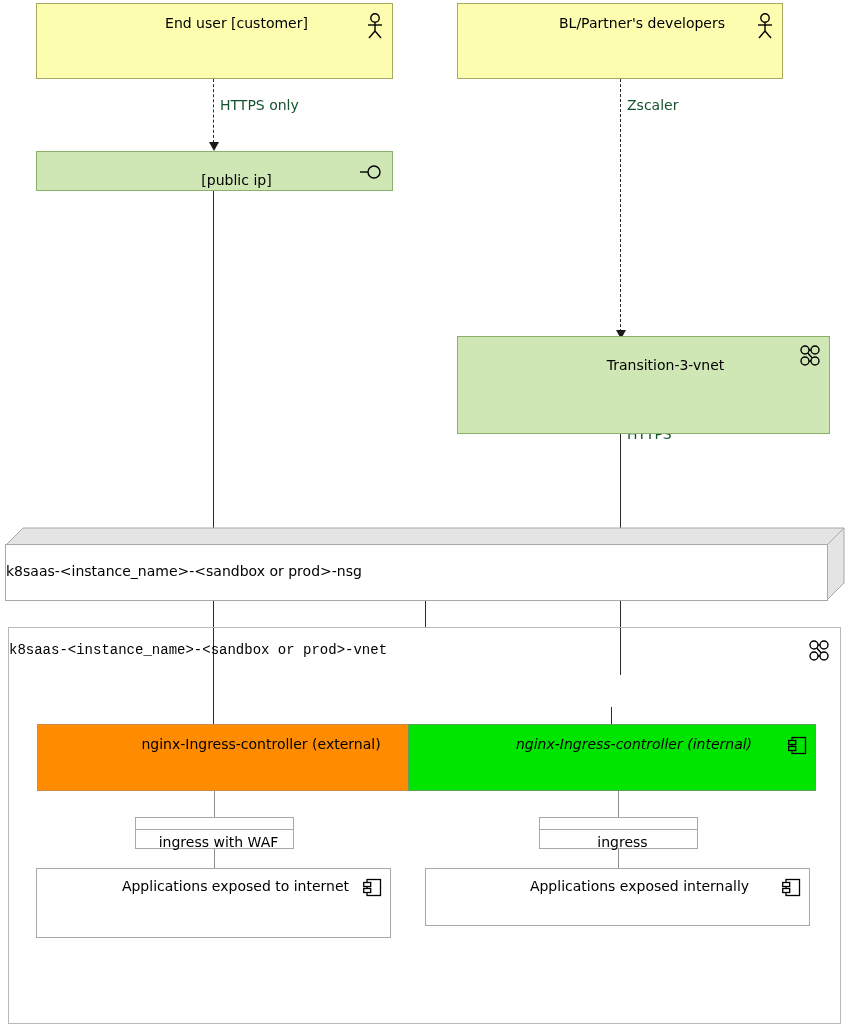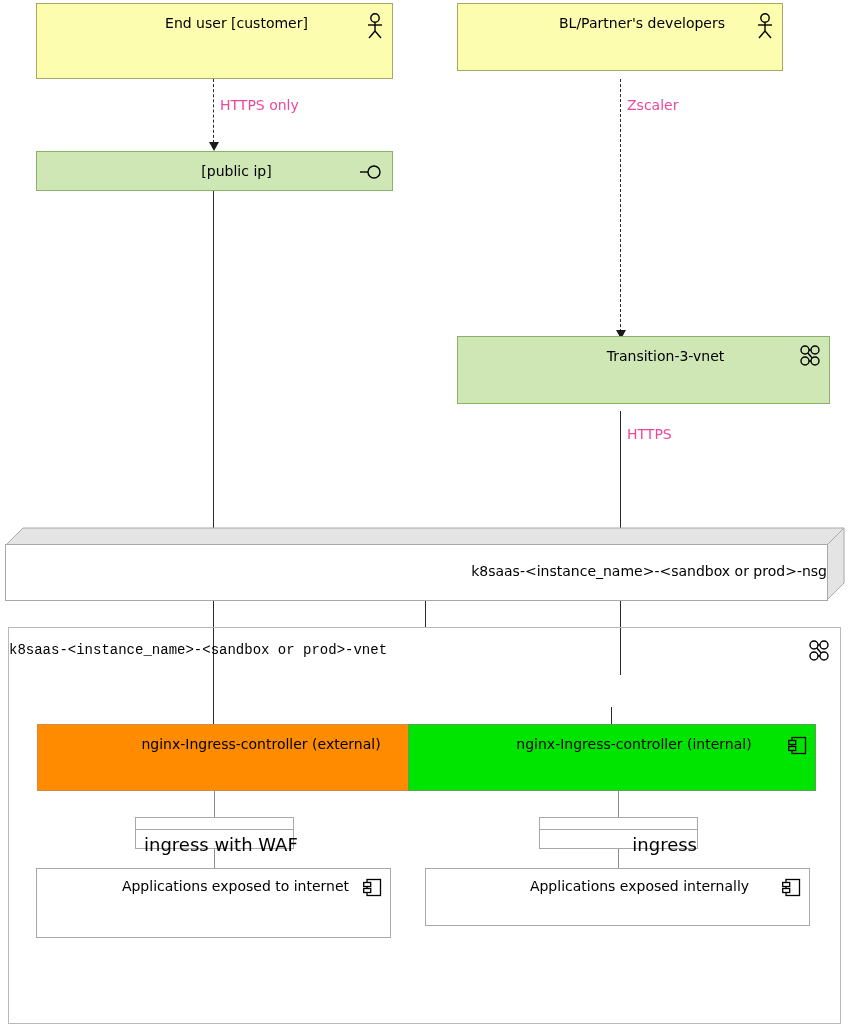--- a/index.html
+++ b/index.html
@@ -44,40 +44,41 @@
     background: #fdfdb0;
     border: 1px solid #a8a861;
   }
   .actorbox .title { top: 11px; }
 
   
   .greenbox {
     background: #cfe6b5;
     border: 1px solid #8ab06a;
   }
-  .greenbox .title { top: 11px; text-align: center; }
+  .greenbox .title { top: 20px; text-align: center; }
 
   
   .whitebox {
     background: #ffffff;
     border: 1px solid #a8a8a8;
   }
   .whitebox .title { top: 9px; }
 
   
   .orangebox {
     background: #ff8c00;
     border: 1px solid #d08a4a;
   }
   .orangebox .title { top: 11px; }
 
   
   .limebox {
     background: #00e500;
     border: 1px solid #5aa05a;
+    font-style: italic;
   }
   .limebox .title { top: 11px; }
 
   
   .container-frame {
     position: absolute;
     box-sizing: border-box;
     border: 1px solid #b8b8b8;
     background: transparent;
   }
@@ -102,21 +103,21 @@
     right: 17px;
     bottom: 0;
     background: #ffffff;
     border: 1px solid #a8a8a8;
     box-sizing: border-box;
   }
   .node3d .front .title {
     position: absolute;
     left: 0; right: 0;
     top: 18px;
-    text-align: right;
+    text-align: left;
     font-size: 14px;
     white-space: nowrap;
   }
 
   
   .tabbox {
     position: absolute;
     box-sizing: border-box;
     border: 1px solid #a8a8a8;
     background: #ffffff;
@@ -125,22 +126,22 @@
     position: absolute;
     left: 0; right: 0; top: 0;
     height: 11px;
     border-bottom: 1px solid #a8a8a8;
     background: #ffffff;
   }
   .tabbox .title {
     position: absolute;
     left: 8px; right: 0;
     top: 16px;
-    text-align: right;
-    font-size: 18px;
+    text-align: center;
+    font-size: 14px;
     white-space: nowrap;
   }
 
   
   .vline {
     position: absolute;
     width: 0;
     border-left: 1px solid #2a2a2a;
   }
   .vline.light, .hline.light { border-color: #8c8c8c; }
@@ -151,21 +152,21 @@
   .arrowhead {
     position: absolute;
     width: 0; height: 0;
     border-left: 5px solid transparent;
     border-right: 5px solid transparent;
     border-top: 9px solid #1a1a1a;
   }
   .edgelabel {
     position: absolute;
     font-size: 14px;
-    color: #ec4899;
+    color: #14532d;
     white-space: nowrap;
   }
   svg { display: block; overflow: visible; }
 </style>
 </head>
 <body>
 
 <div id="diagram">
 
   <div class="vline dashed" style="left:213px; top:79px; height:64px;"></div>
@@ -220,40 +221,40 @@
     <div class="title">End user [customer]</div>
     <svg class="nodeicon" width="18" height="26" style="top:9px;">
       <circle cx="9" cy="5" r="4.2" fill="none" stroke="#000" stroke-width="1.4"></circle>
       <line x1="9" y1="9.5" x2="9" y2="18" stroke="#000" stroke-width="1.4"></line>
       <line x1="2" y1="12" x2="16" y2="12" stroke="#000" stroke-width="1.4"></line>
       <line x1="9" y1="18" x2="3" y2="25" stroke="#000" stroke-width="1.4"></line>
       <line x1="9" y1="18" x2="15" y2="25" stroke="#000" stroke-width="1.4"></line>
     </svg>
   </div>
 
-  <div class="node actorbox" style="left:457px; top:3px; width:326px; height:68px;">
+  <div class="node actorbox" style="left:457px; top:3px; width:326px; height:76px;">
     <div class="title">BL/Partner's developers</div>
     <svg class="nodeicon" width="18" height="26" style="top:9px;">
       <circle cx="9" cy="5" r="4.2" fill="none" stroke="#000" stroke-width="1.4"></circle>
       <line x1="9" y1="9.5" x2="9" y2="18" stroke="#000" stroke-width="1.4"></line>
       <line x1="2" y1="12" x2="16" y2="12" stroke="#000" stroke-width="1.4"></line>
       <line x1="9" y1="18" x2="3" y2="25" stroke="#000" stroke-width="1.4"></line>
       <line x1="9" y1="18" x2="15" y2="25" stroke="#000" stroke-width="1.4"></line>
     </svg>
   </div>
 
   <div class="node greenbox" style="left:36px; top:151px; width:357px; height:40px;">
     <div class="title">[public ip]</div>
     <svg class="nodeicon" width="24" height="16" style="top:12px;">
       <line x1="0" y1="8" x2="8" y2="8" stroke="#000" stroke-width="1.4"></line>
       <circle cx="14" cy="8" r="6" fill="none" stroke="#000" stroke-width="1.4"></circle>
     </svg>
   </div>
 
-  <div class="node greenbox" style="left:457px; top:336px; width:373px; height:68px;">
+  <div class="node greenbox" style="left:457px; top:336px; width:373px; height:98px;">
     <div class="title">Transition-3-vnet</div>
     <svg class="nodeicon" width="22" height="22" style="top:8px;">
       <circle cx="6" cy="5" r="4" fill="none" stroke="#000" stroke-width="1.4"></circle>
       <circle cx="16" cy="5" r="4" fill="none" stroke="#000" stroke-width="1.4"></circle>
       <circle cx="6" cy="16" r="4" fill="none" stroke="#000" stroke-width="1.4"></circle>
       <circle cx="16" cy="16" r="4" fill="none" stroke="#000" stroke-width="1.4"></circle>
       <line x1="10" y1="5" x2="12" y2="5" stroke="#000" stroke-width="1.4"></line>
       <line x1="10" y1="16" x2="12" y2="16" stroke="#000" stroke-width="1.4"></line>
       <line x1="8.8" y1="8" x2="13.2" y2="13" stroke="#000" stroke-width="1.4"></line>
     </svg>

